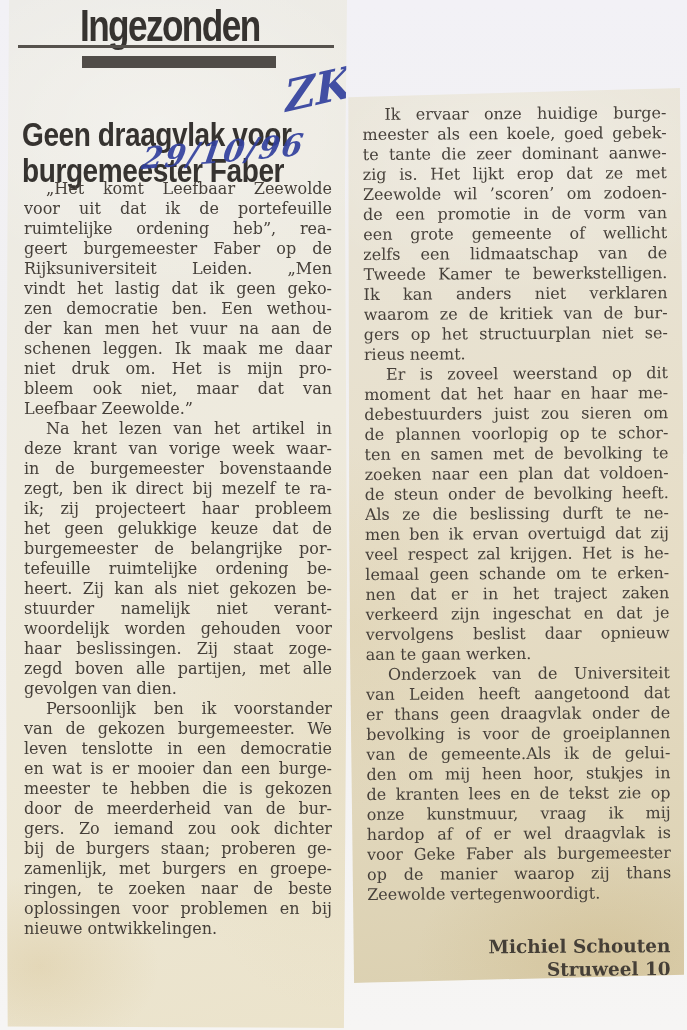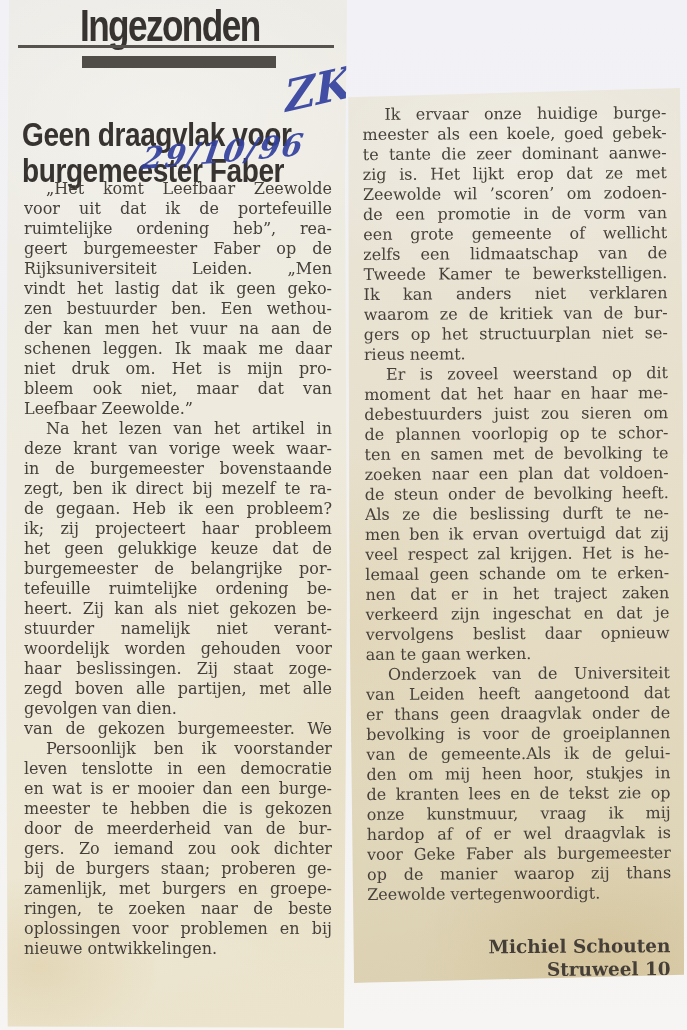--- a/index.html
+++ b/index.html
@@ -106,47 +106,46 @@
     <div class="hand hand-date">29/10/96</div>
 
     <div class="col col-left">
         <div>
           <div class="pline pfirst">„Het komt Leefbaar Zeewolde</div>
           <div class="pline">voor uit dat ik de portefeuille</div>
           <div class="pline">ruimtelijke ordening heb”, rea-</div>
           <div class="pline">geert burgemeester Faber op de</div>
           <div class="pline">Rijksuniversiteit Leiden. „Men</div>
           <div class="pline">vindt het lastig dat ik geen geko-</div>
-          <div class="pline">zen bestuurder ben. Een wethou-</div>
+          <div class="pline">zen democratie ben. Een wethou-</div>
           <div class="pline">der kan men het vuur na aan de</div>
           <div class="pline">schenen leggen. Ik maak me daar</div>
           <div class="pline">niet druk om. Het is mijn pro-</div>
           <div class="pline">bleem ook niet, maar dat van</div>
           <div class="pline plast">Leefbaar Zeewolde.”</div>
         </div>
         <div>
           <div class="pline pfirst">Na het lezen van het artikel in</div>
           <div class="pline">deze krant van vorige week waar-</div>
           <div class="pline">in de burgemeester bovenstaande</div>
           <div class="pline">zegt, ben ik direct bij mezelf te ra-</div>
-          <div class="pline">de gegaan. Heb ik een probleem?</div>
           <div class="pline">ik; zij projecteert haar probleem</div>
           <div class="pline">het geen gelukkige keuze dat de</div>
           <div class="pline">burgemeester de belangrijke por-</div>
           <div class="pline">tefeuille ruimtelijke ordening be-</div>
           <div class="pline">heert. Zij kan als niet gekozen be-</div>
           <div class="pline">stuurder namelijk niet verant-</div>
           <div class="pline">woordelijk worden gehouden voor</div>
           <div class="pline">haar beslissingen. Zij staat zoge-</div>
           <div class="pline">zegd boven alle partijen, met alle</div>
           <div class="pline plast">gevolgen van dien.</div>
         </div>
         <div>
+          <div class="pline pfirst">Persoonlijk ben ik voorstander</div>
           <div class="pline">van de gekozen burgemeester. We</div>
-          <div class="pline pfirst">Persoonlijk ben ik voorstander</div>
           <div class="pline">leven tenslotte in een democratie</div>
           <div class="pline">en wat is er mooier dan een burge-</div>
           <div class="pline">meester te hebben die is gekozen</div>
           <div class="pline">door de meerderheid van de bur-</div>
           <div class="pline">gers. Zo iemand zou ook dichter</div>
           <div class="pline">bij de burgers staan; proberen ge-</div>
           <div class="pline">zamenlijk, met burgers en groepe-</div>
           <div class="pline">ringen, te zoeken naar de beste</div>
           <div class="pline">oplossingen voor problemen en bij</div>
           <div class="pline plast">nieuwe ontwikkelingen.</div>

